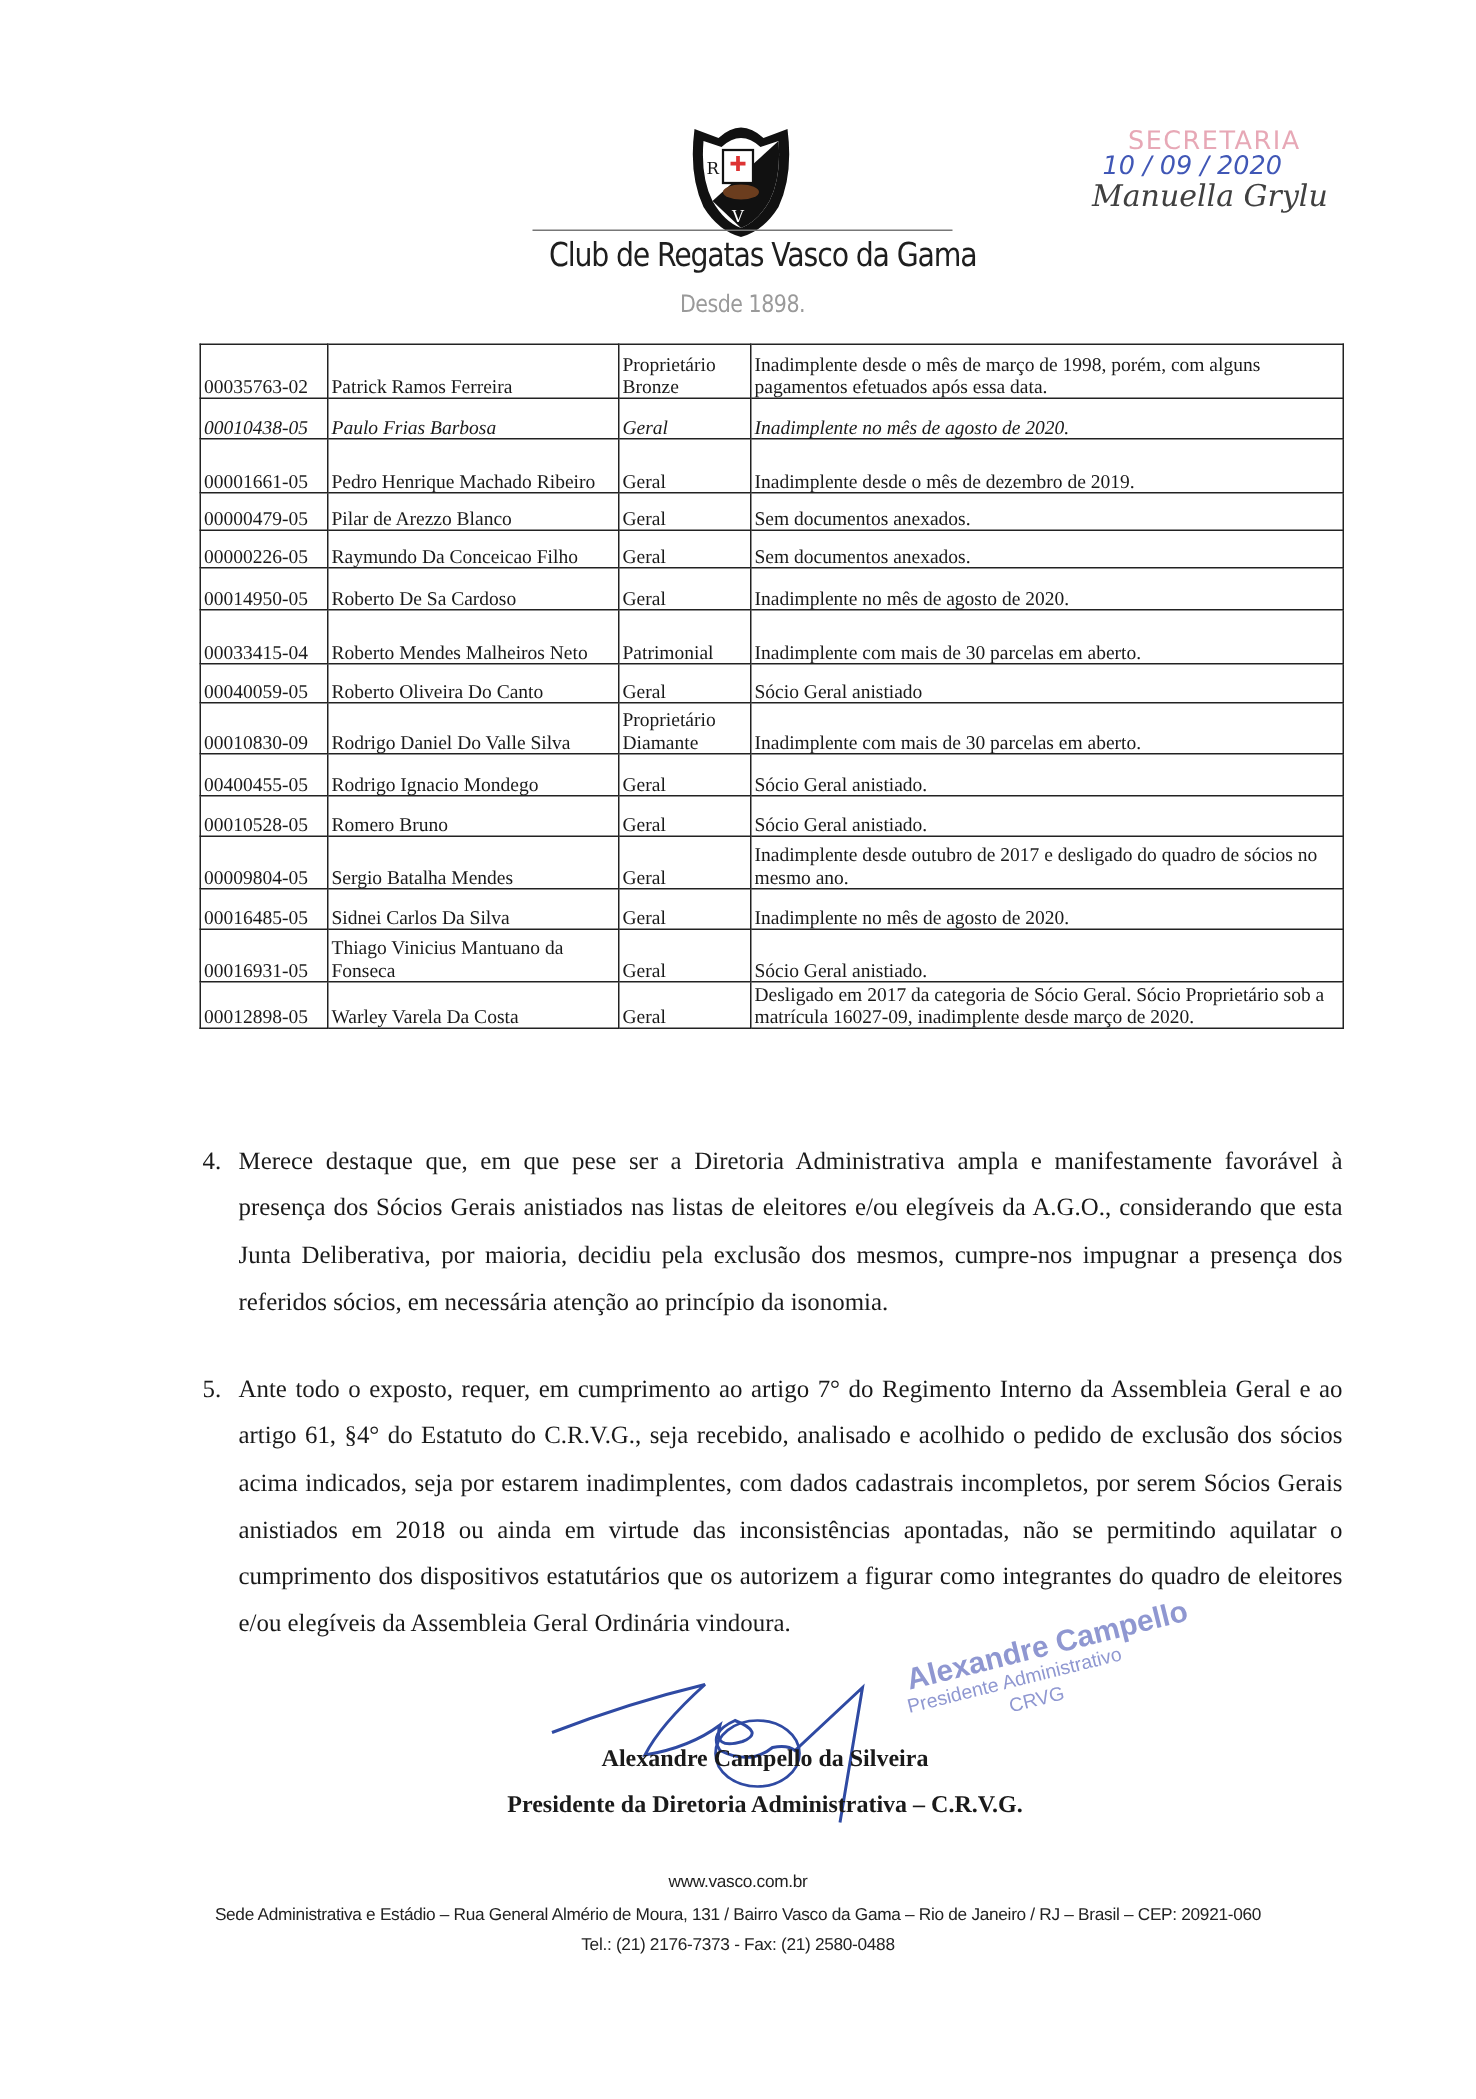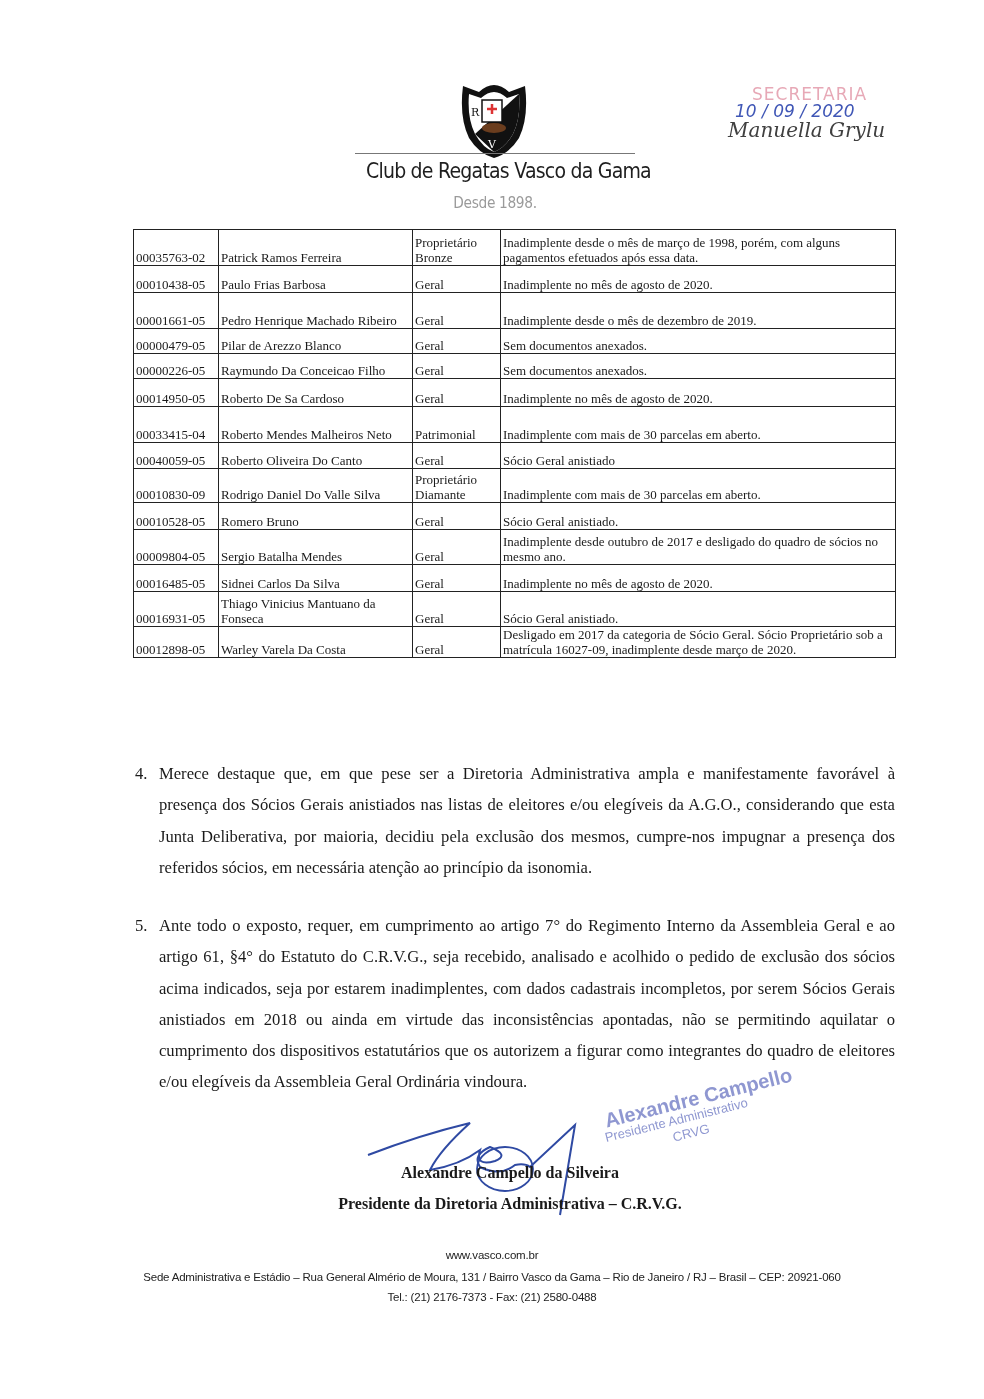--- a/index.html
+++ b/index.html
@@ -64,21 +64,21 @@
 <div class="abs stamp-sign">Manuella Grylu</div>
 
 <table class="abs tbl">
   <tbody id="tbl-body">
       <tr style="height: 36px;">
         <td class="c1">00035763-02</td>
         <td class="c2">Patrick Ramos Ferreira</td>
         <td class="c3">Proprietário Bronze</td>
         <td class="c4">Inadimplente desde o mês de março de 1998, porém, com alguns pagamentos efetuados após essa data.</td>
       </tr>
-      <tr style="height: 27px;">
+      <tr style="height: 27px; font-style: italic;">
         <td class="c1">00010438-05</td>
         <td class="c2">Paulo Frias Barbosa</td>
         <td class="c3">Geral</td>
         <td class="c4">Inadimplente no mês de agosto de 2020.</td>
       </tr>
       <tr style="height: 36px;">
         <td class="c1">00001661-05</td>
         <td class="c2">Pedro Henrique Machado Ribeiro</td>
         <td class="c3">Geral</td>
         <td class="c4">Inadimplente desde o mês de dezembro de 2019.</td>
@@ -111,20 +111,26 @@
         <td class="c1">00040059-05</td>
         <td class="c2">Roberto Oliveira Do Canto</td>
         <td class="c3">Geral</td>
         <td class="c4">Sócio Geral anistiado</td>
       </tr>
       <tr style="height: 34px;">
         <td class="c1">00010830-09</td>
         <td class="c2">Rodrigo Daniel Do Valle Silva</td>
         <td class="c3">Proprietário Diamante</td>
         <td class="c4">Inadimplente com mais de 30 parcelas em aberto.</td>
+      </tr>
+      <tr style="height: 28px;">
+        <td class="c1">00400455-05</td>
+        <td class="c2">Rodrigo Ignacio Mondego</td>
+        <td class="c3">Geral</td>
+        <td class="c4">Sócio Geral anistiado.</td>
       </tr>
       <tr style="height: 27px;">
         <td class="c1">00010528-05</td>
         <td class="c2">Romero Bruno</td>
         <td class="c3">Geral</td>
         <td class="c4">Sócio Geral anistiado.</td>
       </tr>
       <tr style="height: 35px;">
         <td class="c1">00009804-05</td>
         <td class="c2">Sergio Batalha Mendes</td>

